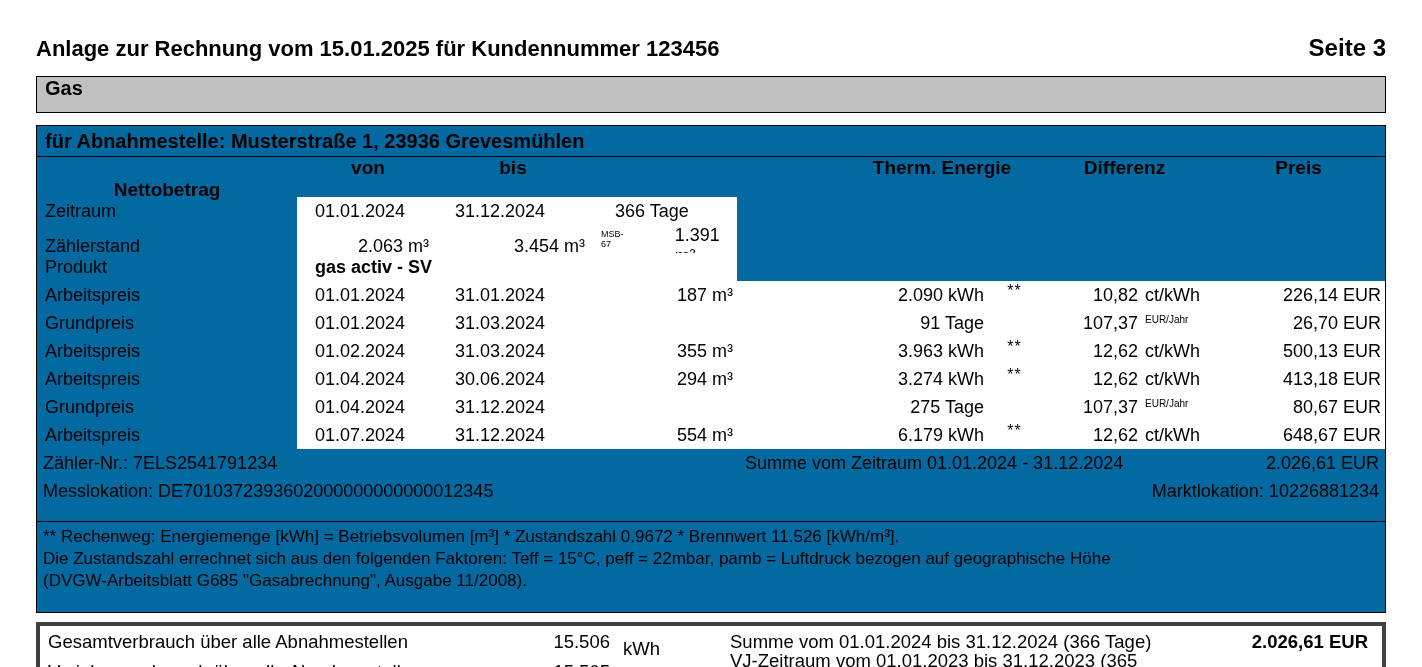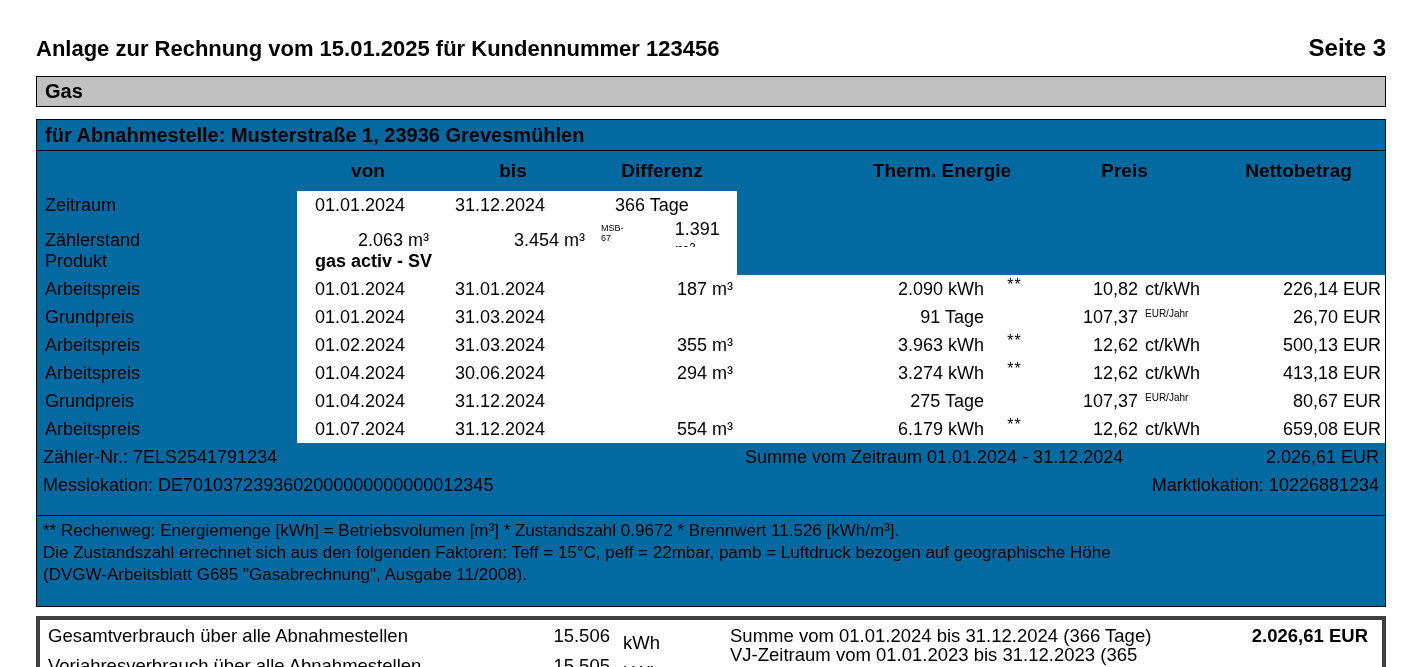--- a/index.html
+++ b/index.html
@@ -10,21 +10,21 @@
     -webkit-font-smoothing:antialiased;
   }
   .page { padding:34px 0 0 36px; }
 
   .doc-header { width:1350px; display:flex; justify-content:space-between; align-items:flex-end; margin-bottom:14px; }
   .doc-title { font-size:22px; font-weight:bold; }
   .doc-page-num { font-size:24px; font-weight:bold;margin-left:47px; }
 
   .banner {
     width:1350px; border:1px solid #000; background:#c0c0c0;
-    height:31px; display:flex; align-items:center; padding-left:8px;
+    height:37px; display:flex; align-items:flex-start; padding-left:8px;
     font-weight:bold; font-size:20px;
   }
   .gap { height:12px; }
 
   .main-block { width:1350px; border:1px solid #000; background:#0369a1; }
   .abn-banner {
     height:31px; border-bottom:1px solid #000; display:flex; align-items:center;
     padding-left:8px; font-weight:bold; font-size:20px;
   }
 
@@ -90,24 +90,24 @@
   <div class="main-block">
 
     <div class="abn-banner">
       <span>für Abnahmestelle: Musterstraße 1, 23936 Grevesmühlen</span>
     </div>
 
     <div class="grid head-row">
       <div></div>
       <div>von</div>
       <div>bis</div>
-      <div>Differenz</div>
       <div style="grid-column:5/7;">
           <span class="hdr-energie">Therm. Energie</span>
         </div>
+      <div>Differenz</div>
       <div>Preis</div>
       <div>Nettobetrag</div>
     </div>
 
     <div class="grid row">
       <div class="cell lab">Zeitraum</div>
       <div class="cell w von-date">01.01.2024</div>
       <div class="cell w bis-date">31.12.2024</div>
       <div class="cell w diff-left">366 Tage</div>
       <div class="cell span-rest"></div>
@@ -204,21 +204,21 @@
       <div class="cell lab">Arbeitspreis</div>
       <div class="cell w von-date">01.07.2024</div>
       <div class="cell w bis-date">31.12.2024</div>
       <div class="cell w diff-right">554 m³</div>
       <div class="cell w energie">6.179 kWh</div>
       <div class="cell w stars">**</div>
       <div class="cell w preis">
         <span class="num">12,62</span>
         <span class="unit">ct/kWh</span>
       </div>
-      <div class="cell w netto">659,08 EUR</div>
+      <div class="cell w netto">648,67 EUR</div>
     </div>
 
     <div class="meter-row">
       <div class="m-zaehler">Zähler-Nr.: 7ELS2541791234</div>
       <div class="m-summe-label">Summe vom Zeitraum 01.01.2024 - 31.12.2024</div>
       <div class="m-summe-value">2.026,61 EUR</div>
     </div>
 
     <div class="meter-row">
       <div class="m-messlok">Messlokation: DE7010372393602000000000000012345</div>

